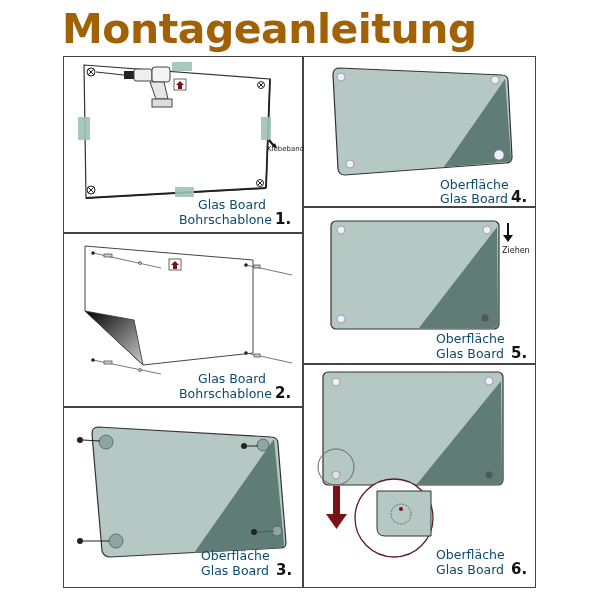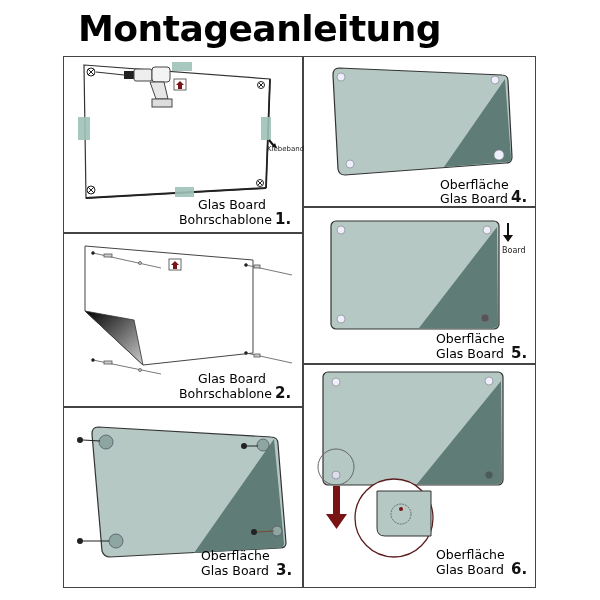--- a/index.html
+++ b/index.html
@@ -1,22 +1,22 @@
 <!DOCTYPE html>
 <html><head>
 <meta charset="utf-8">
 <style>
   html,body{margin:0;padding:0;background:#ffffff;}
   body{width:600px;height:600px;position:relative;overflow:hidden;font-family:"DejaVu Sans","Liberation Sans",sans-serif;color:#222;}
-  .title{position:absolute;left:78px;top:3px;font-size:36px;font-weight:bold;letter-spacing:-0.5px;color:#000000;font-family:"DejaVu Sans",sans-serif;line-height:52px;}
+  .title{position:absolute;left:62px;top:3px;font-size:41px;font-weight:bold;letter-spacing:-0.5px;color:#a16207;font-family:"DejaVu Sans",sans-serif;line-height:52px;}
   .frame{position:absolute;left:63px;top:56px;width:473px;height:532px;border:1.5px solid #444;box-sizing:border-box;}
   .vdiv{position:absolute;left:302px;top:56px;width:1.5px;height:532px;background:#444;}
   .hdiv{position:absolute;height:1.5px;background:#444;}
   .panel{position:absolute;}
-  .caption{position:absolute;text-align:left;font-size:12.5px;line-height:15px;color:#000000;font-family:"DejaVu Sans",sans-serif;}
+  .caption{position:absolute;text-align:left;font-size:12.5px;line-height:15px;color:#0c4a6e;font-family:"DejaVu Sans",sans-serif;}
   .stepnum{position:absolute;font-size:15px;font-weight:bold;color:#111;font-family:"DejaVu Sans",sans-serif;}
   .small-label{position:absolute;font-size:7px;color:#222;text-align:right;}
   svg{position:absolute;left:0;top:0;overflow:visible;}
 </style>
 </head>
 <body>
 
 <div class="title">Montageanleitung</div>
 
 <div class="frame"></div>
@@ -160,21 +160,21 @@
       <circle cx="38" cy="23" r="4"></circle>
         <circle cx="184" cy="23" r="4"></circle>
         <circle cx="38" cy="112" r="4"></circle>
         <circle cx="182" cy="111" r="4" fill="#555"></circle>
     </g>
     <g>
       <line x1="205" y1="16" x2="205" y2="30" stroke="#111" stroke-width="2"></line>
       <polygon points="200,28 210,28 205,35" fill="#111"></polygon>
     </g>
   </svg>
-  <div class="small-label" style="left:199px;top:39px;font-size:8px;">Board</div>
+  <div class="small-label" style="left:199px;top:39px;font-size:8px;">Ziehen</div>
   <div class="caption" style="left:133px;top:124px;">Oberfläche</div>
   <div class="caption" style="left:133px;top:139px;">Glas Board</div>
   <div class="stepnum" style="left:208px;top:137px;">5.</div>
 </div>
 
 <div class="panel" style="left:303px;top:364px;width:233px;height:223px;">
   <svg width="233" height="223">
     <rect x="20" y="8" width="180" height="113" rx="5" fill="#b5c8c4" stroke="#333" stroke-width="1.2"></rect>
     <path d="M198,17 L199,116 Q199,120 194,120 L114,120 Z" fill="#5f7c76"></path>
     <g fill="#eef" stroke="#777" stroke-width="0.6">

